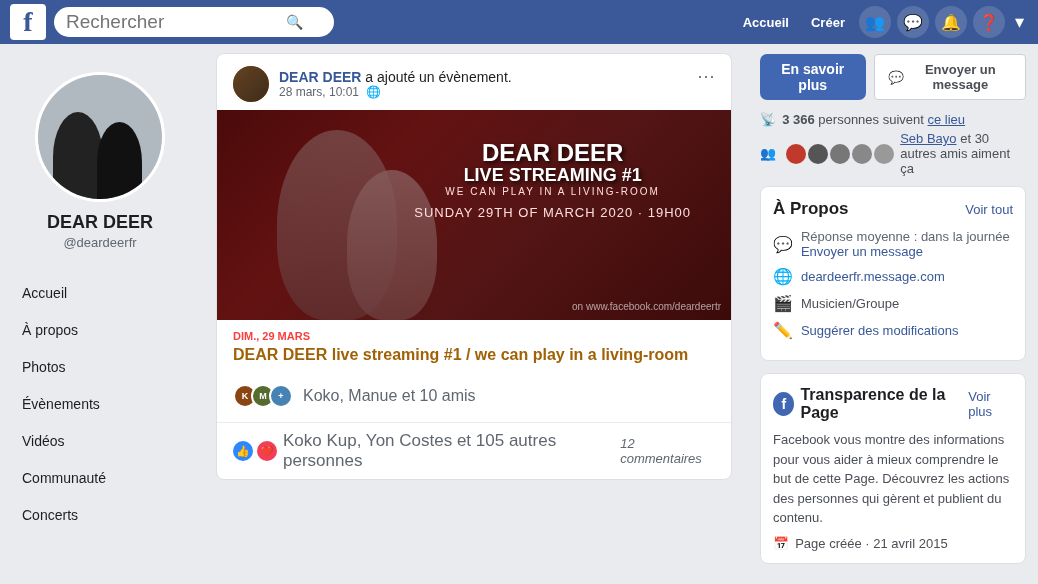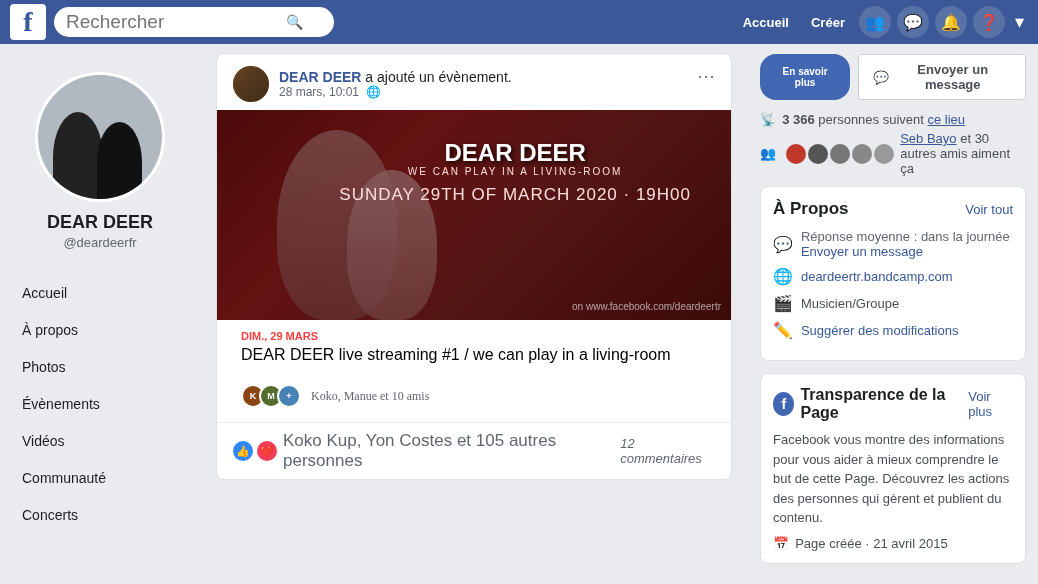--- a/index.html
+++ b/index.html
@@ -271,21 +271,21 @@
       text-shadow: 2px 2px 4px rgba(0,0,0,0.8);
     }
     .event-subtitle {
       font-size: 10px;
       color: #ffdddd;
       letter-spacing: 2px;
       text-transform: uppercase;
       margin-top: 0;
     }
     .event-date-text {
-      font-size: 17px;
+      font-size: 13px;
       color: #ffdddd;
       margin-top: 8px;
       letter-spacing: 1px;
     }
     .event-url-text {
       position: absolute;
       bottom: 8px;
       right: 10px;
       font-size: 10px;
       color: rgba(255,255,255,0.6);
@@ -307,33 +307,33 @@
       top: 60px;
       width: 90px;
       height: 150px;
       background: linear-gradient(180deg, #d4b0b0 0%, #a07070 100%);
       border-radius: 50% 50% 40% 40%;
       opacity: 0.8;
     }
 
     
     .post-event-info {
-      padding: 10px 24px 8px;
+      padding: 10px 16px 8px;
     }
     .event-date-label {
       font-size: 11px;
       color: #fa3e3e;
       font-weight: 600;
       text-transform: uppercase;
       margin-bottom: 4px;
     }
     .event-name {
       font-size: 16px;
-      font-weight: normal;
-      color: #000000;
+      font-weight: bold;
+      color: #a16207;
       margin-bottom: 20px;
     }
     .event-interested-btn {
       display: flex;
       align-items: center;
       gap: 5px;
       padding: 6px 14px;
       border-radius: 4px;
       border: 1px solid #ccd0d5;
       background: white;
@@ -364,21 +364,21 @@
       display: flex;
       align-items: center;
       justify-content: center;
       font-size: 9px;
       color: white;
       font-weight: bold;
     }
     .att-a1 { background: #8b4513; }
     .att-a2 { background: #556b2f; }
     .att-a3 { background: #4682b4; }
-    .attendees-text { font-size: 12px; color: #606770; margin-left: 10px; font-family: Liberation Serif, serif; }
+    .attendees-text { font-size: 16px; color: #606770; margin-left: 10px; }
 
     .post-reactions {
       display: flex;
       align-items: center;
       justify-content: space-between;
       padding: 8px 16px;
       border-top: 1px solid #e9ebee;
     }
     .reaction-icons {
       display: flex;
@@ -413,22 +413,22 @@
     .right-top-buttons {
       display: flex;
       gap: 8px;
       margin-bottom: 12px;
     }
     .btn-savoir {
       background: #4267b2;
       color: white;
       border: none;
       padding: 7px 14px;
-      border-radius: 16px;
-      font-size: 10px;
+      border-radius: 7px;
+      font-size: 14px;
       font-weight: 600;
       cursor: pointer;
     }
     .btn-message {
       background: white;
       color: #4b4f56;
       border: 1px solid #ccd0d5;
       padding: 7px 14px;
       border-radius: 4px;
       font-size: 13px;
@@ -628,20 +628,21 @@
       </div>
       <span class="post-more">···</span>
     </div>
 
     <div class="event-image">
       <div class="face-left"></div>
       <div class="face-right"></div>
       <div class="event-image-overlay"></div>
       <div class="event-text-overlay">
         <div class="event-title-big">DEAR DEER</div>
+        <div class="event-title-big" style="font-size:18px;">LIVE STREAMING #1</div>
         <div class="event-subtitle">WE CAN PLAY IN A LIVING-ROOM</div>
         <div class="event-date-text">SUNDAY 29TH OF MARCH 2020 · 19H00</div>
       </div>
       <div class="event-url-text">on www.facebook.com/deardeertr</div>
     </div>
 
     <div class="post-event-info">
       <button class="event-interested-btn">
         <span class="checkmark">✓</span>
         <span>✓ Ça m'intéresse</span>
@@ -710,21 +711,21 @@
     </div>
     <div class="info-item">
       <span class="info-icon">💬</span>
       <span>
         <span class="response-time">Réponse moyenne : dans la journée</span><br>
         <a href="#">Envoyer un message</a>
       </span>
     </div>
     <div class="info-item">
       <span class="info-icon">🌐</span>
-      <a href="#">deardeertr.bandcamp.com</a>
+      <a href="#">deardeerfr.message.com</a>
     </div>
     <div class="info-item">
       <span class="info-icon">🎬</span>
       <span>Musicien/Groupe</span>
     </div>
     <div class="info-item">
       <span class="info-icon">✏️</span>
       <a href="#">Suggérer des modifications</a>
     </div>
   </div>

